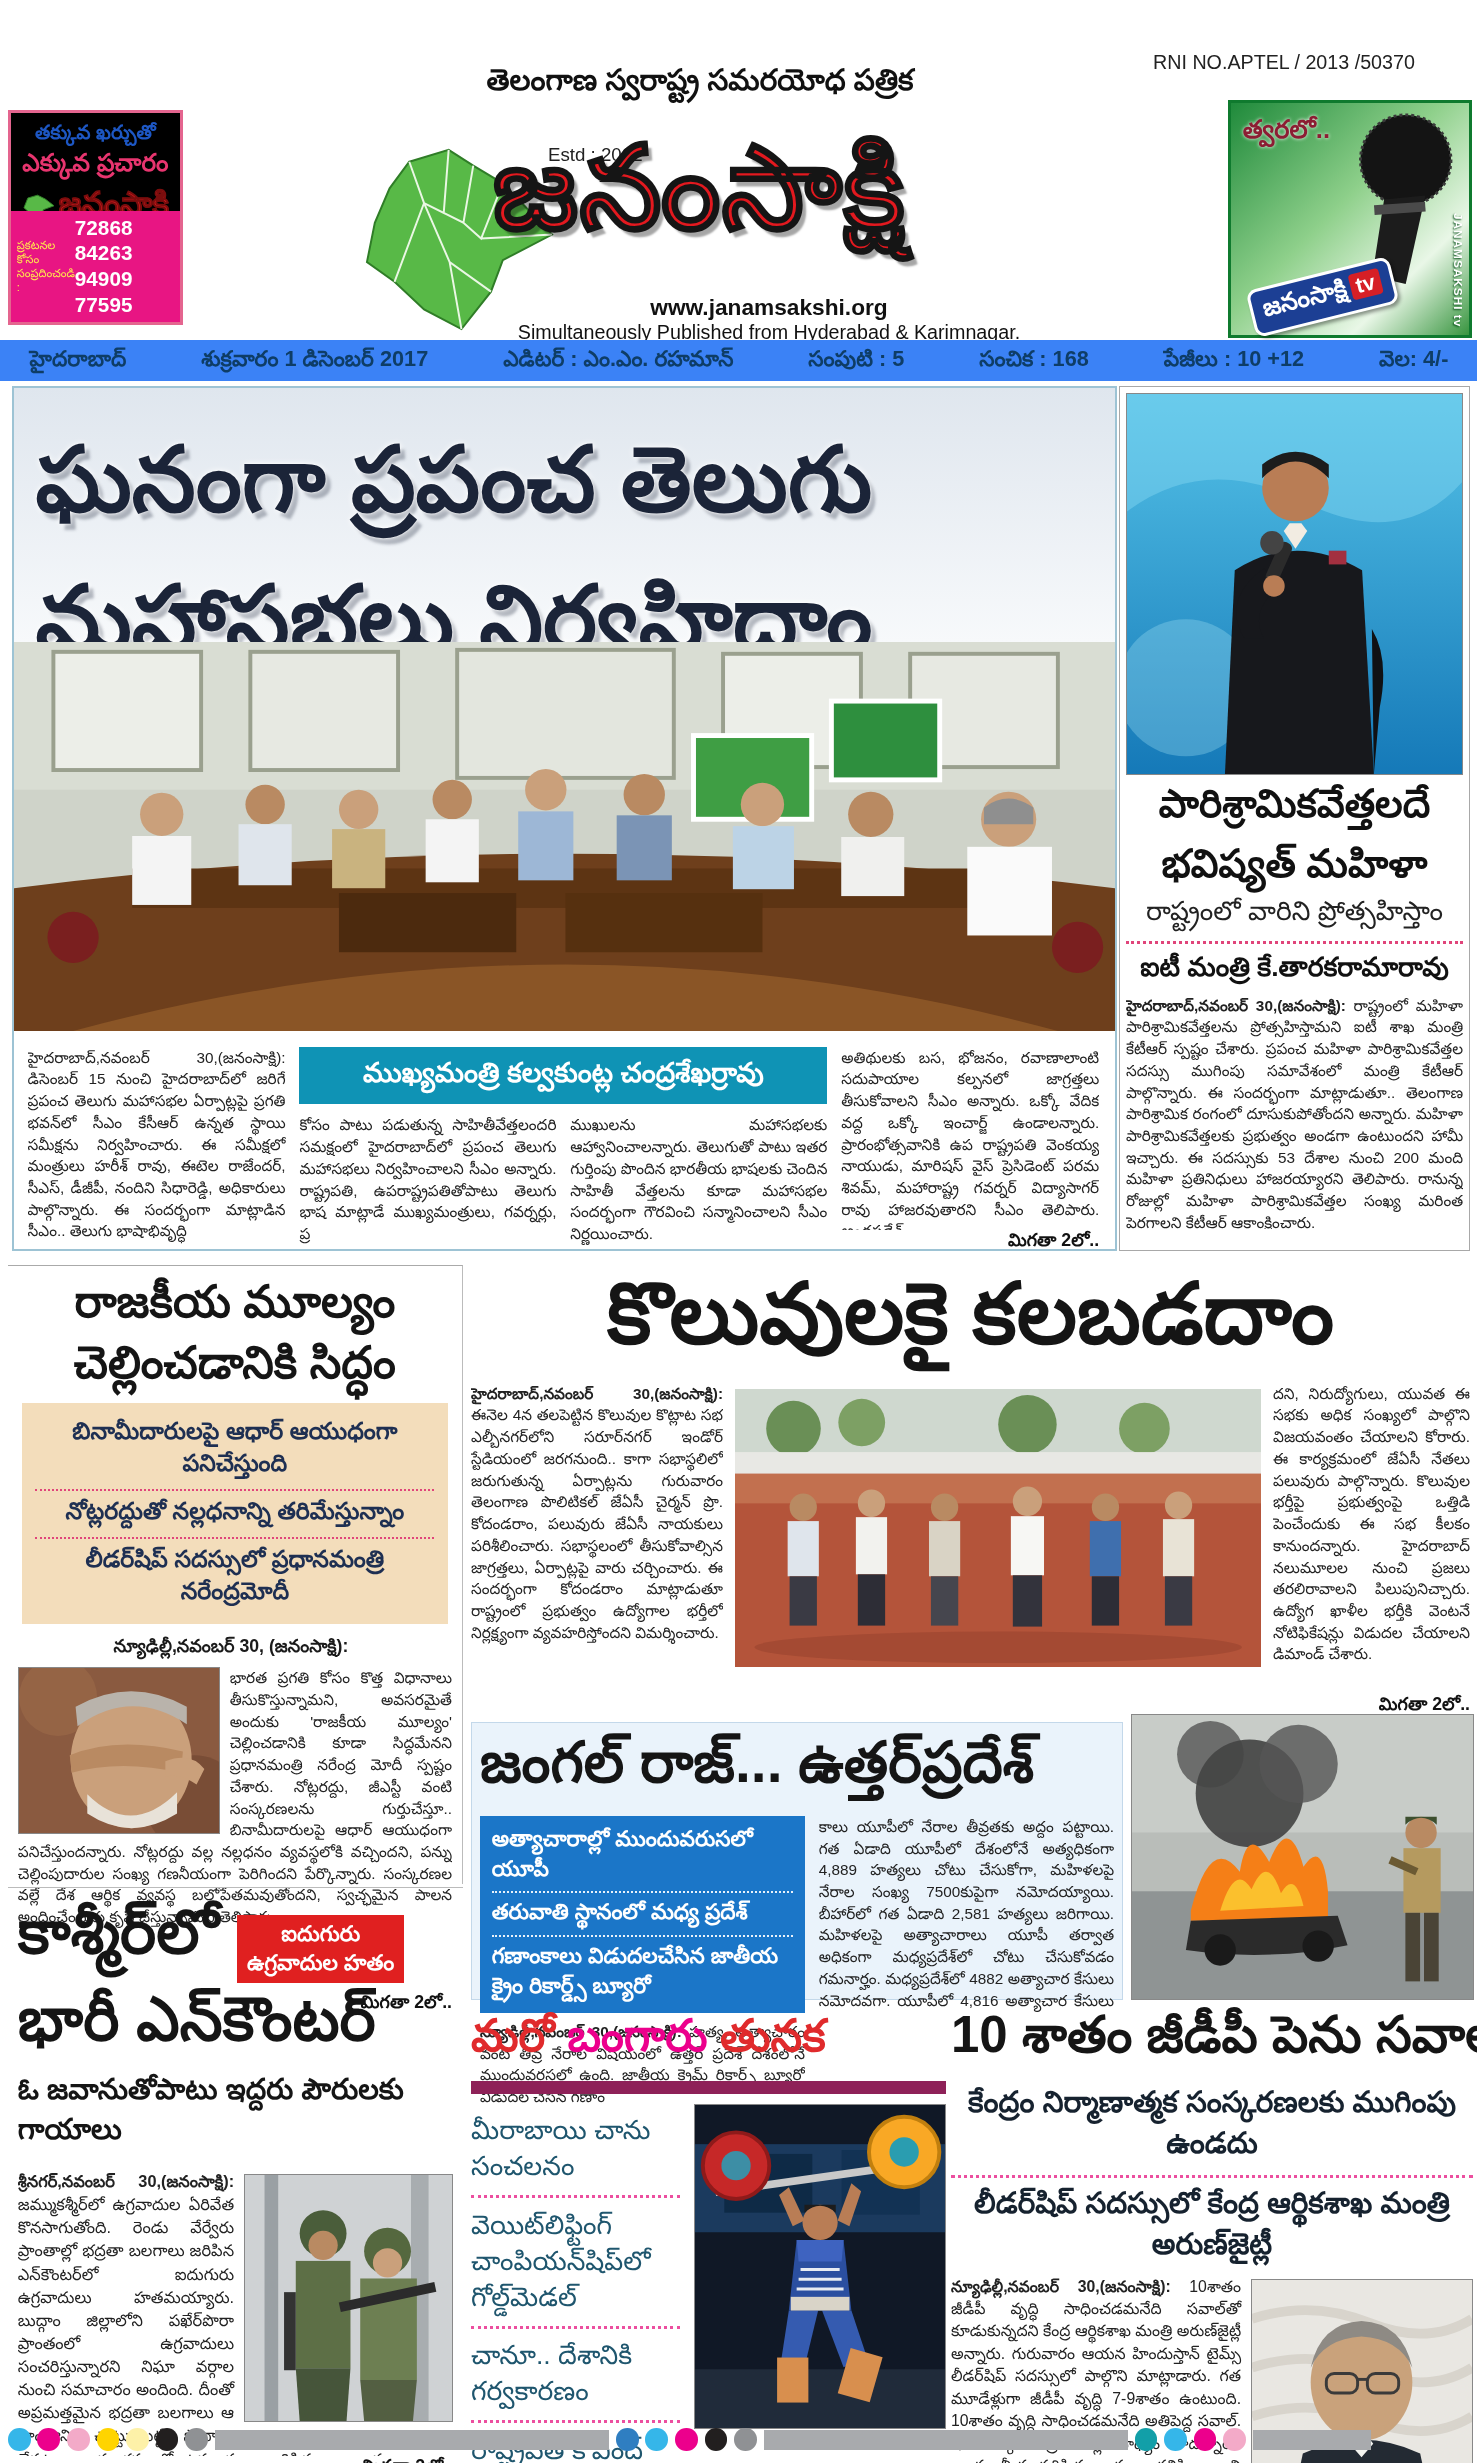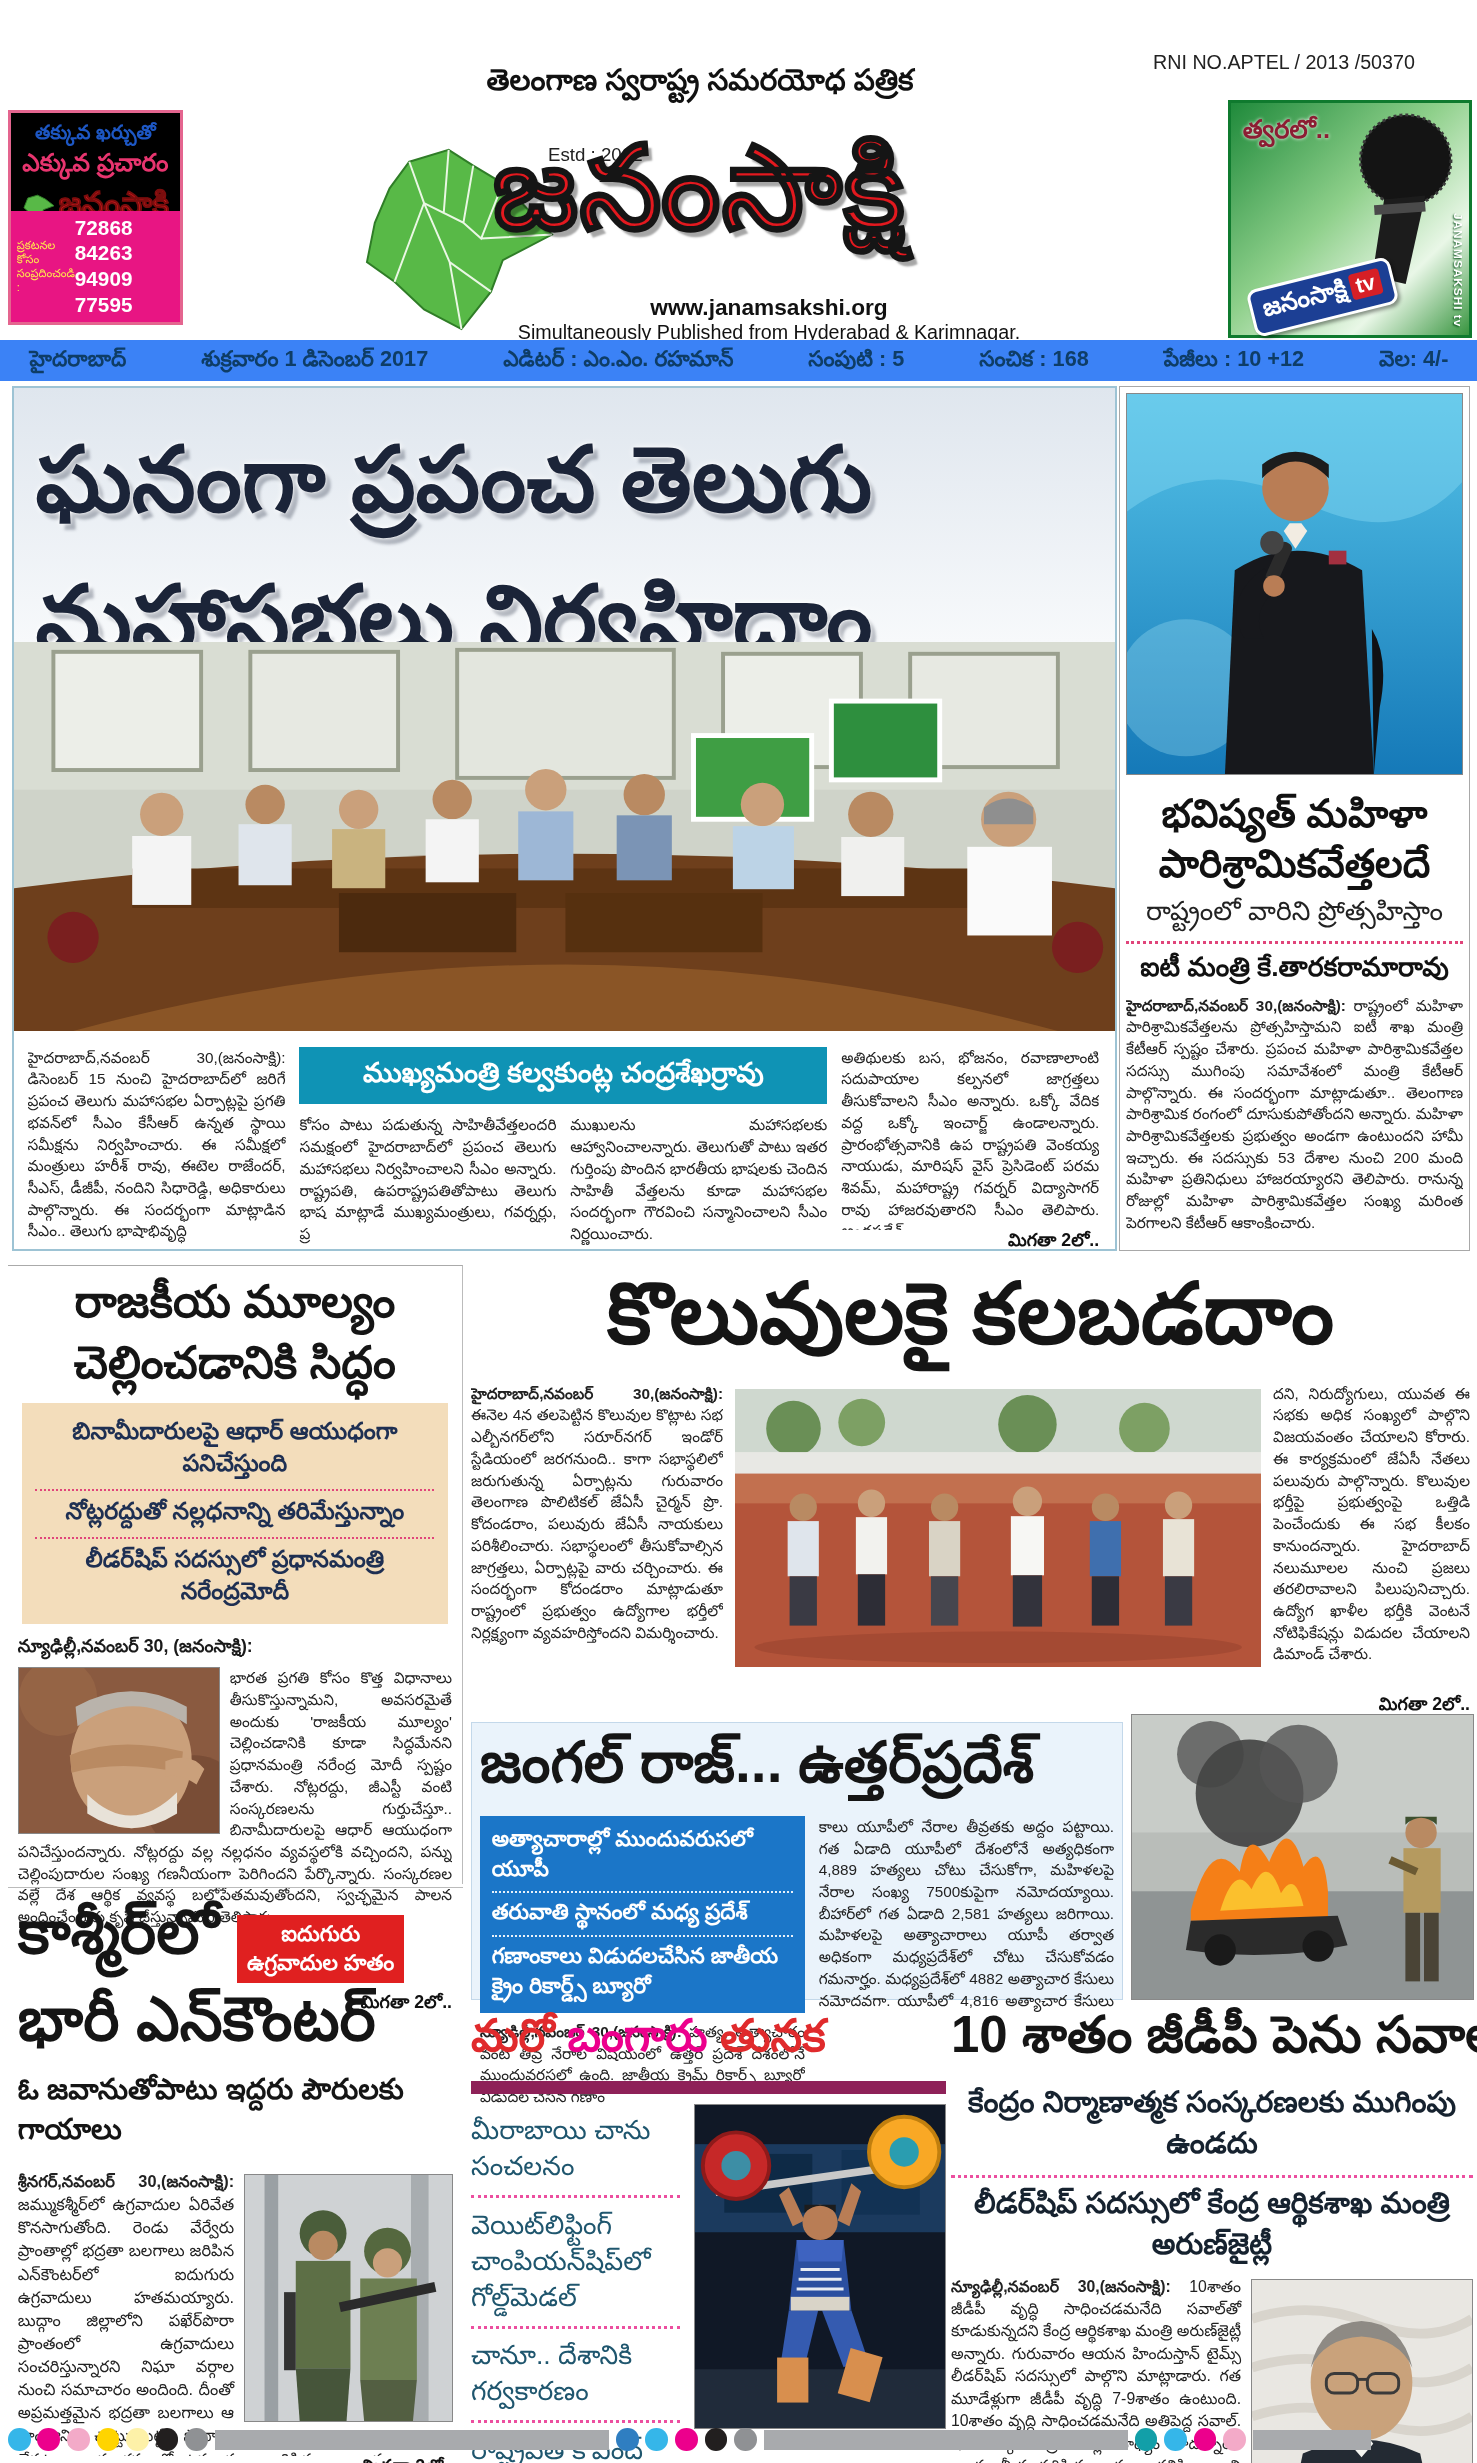--- a/index.html
+++ b/index.html
@@ -225,40 +225,40 @@
       <path d="M138 86 Q172 52 206 86 L206 72 Q172 46 138 72 Z" fill="#1c1c1c"></path>
       <path d="M100 388 L110 180 Q172 140 240 180 L252 388 Z" fill="#17181c"></path>
       <path d="M160 140 L172 158 L184 140 L178 132 L166 132 Z" fill="#f2ece2"></path>
       <rect x="206" y="160" width="18" height="14" fill="#a33040"></rect>
       <path d="M120 250 Q96 210 140 178 L156 196 Q124 222 140 250 Z" fill="#17181c"></path>
       <rect x="148" y="150" width="14" height="44" rx="6" fill="#2b2b2b" transform="rotate(24 155 172)"></rect>
       <circle cx="148" cy="152" r="12" fill="#444"></circle>
       <circle cx="150" cy="196" r="11" fill="#b97d55"></circle>
       <path d="M252 388 L250 240 Q268 270 258 320 Z" fill="#101114"></path>
     </svg>
+    <div class="ktr-h">పారిశ్రామికవేత్తలదే</div>
     <div class="ktr-h" style="margin-top:9.9px;">భవిష్యత్ మహిళా</div>
-    <div class="ktr-h">పారిశ్రామికవేత్తలదే</div>
     <div class="ktr-sub">రాష్ట్రంలో వారిని ప్రోత్సహిస్తాం</div>
     <div class="ktr-by">ఐటీ మంత్రి కే.తారకరామారావు</div>
     <div class="bodytxt just clip" style="height:234px;">
       <span class="dateline">హైదరాబాద్,నవంబర్ 30,(జనంసాక్షి):</span>
       <span>రాష్ట్రంలో మహిళా పారిశ్రామికవేత్తలను ప్రోత్సహిస్తామని ఐటీ శాఖ మంత్రి కేటీఆర్ స్పష్టం చేశారు. ప్రపంచ మహిళా పారిశ్రామికవేత్తల సదస్సు ముగింపు సమావేశంలో మంత్రి కేటీఆర్ పాల్గొన్నారు. ఈ సందర్భంగా మాట్లాడుతూ.. తెలంగాణ పారిశ్రామిక రంగంలో దూసుకుపోతోందని అన్నారు. మహిళా పారిశ్రామికవేత్తలకు ప్రభుత్వం అండగా ఉంటుందని హామీ ఇచ్చారు. ఈ సదస్సుకు 53 దేశాల నుంచి 200 మంది మహిళా ప్రతినిధులు హాజరయ్యారని తెలిపారు. రానున్న రోజుల్లో మహిళా పారిశ్రామికవేత్తల సంఖ్య మరింత పెరగాలని కేటీఆర్ ఆకాంక్షించారు.</span>
     </div>
   </div>
 
   <div class="abs modibox" style="left:7.9px;top:1265px;width:455px;height:619px;">
     <div class="modi-h">రాజకీయ మూల్యం</div>
     <div class="modi-h">చెల్లించడానికి సిద్ధం</div>
     <div class="tanbox">
 
     <div class="pt">బినామీదారులపై ఆధార్ ఆయుధంగా పనిచేస్తుంది</div>
         <div class="pt">నోట్లరద్దుతో నల్లధనాన్ని తరిమేస్తున్నాం</div>
         <div class="pt">లీడర్‌షిప్ సదస్సులో ప్రధానమంత్రి నరేంద్రమోదీ</div>
       </div>
-    <div style="text-align:left;font-weight:bold;font-size:17.7px;padding:2px 7.9px 5.9px 0;">న్యూఢిల్లీ,నవంబర్ 30, (జనంసాక్షి):</div>
+    <div style="text-align:center;font-weight:bold;font-size:17.7px;padding:2px 7.9px 5.9px 0;">న్యూఢిల్లీ,నవంబర్ 30, (జనంసాక్షి):</div>
     <div class="clip" style="height:325px;">
       <svg width="202" height="167" viewBox="0 0 205 170" preserveAspectRatio="none" class="photo-frame" style="float:left;margin:0 9.9px 5.9px 0;">
         <rect width="205" height="170" fill="#8a5a40"></rect>
         <circle cx="40" cy="30" r="40" fill="#9c6b4a" opacity=".6"></circle>
         <circle cx="180" cy="140" r="50" fill="#6e4530" opacity=".6"></circle>
         <ellipse cx="115" cy="95" rx="62" ry="70" fill="#caa07b"></ellipse>
         <path d="M60 60 Q115 20 172 58 L172 40 Q115 8 58 40 Z" fill="#b9b3ab"></path>
         <path d="M70 130 Q115 175 162 128 L162 150 Q115 180 70 150 Z" fill="#e8e2d8"></path>
         <path d="M52 90 Q100 70 168 86 L166 108 Q104 94 54 108 Z" fill="#b98a62"></path>
         <path d="M150 96 Q176 86 190 104 L182 120 Q164 108 150 112 Z" fill="#caa07b"></path>

